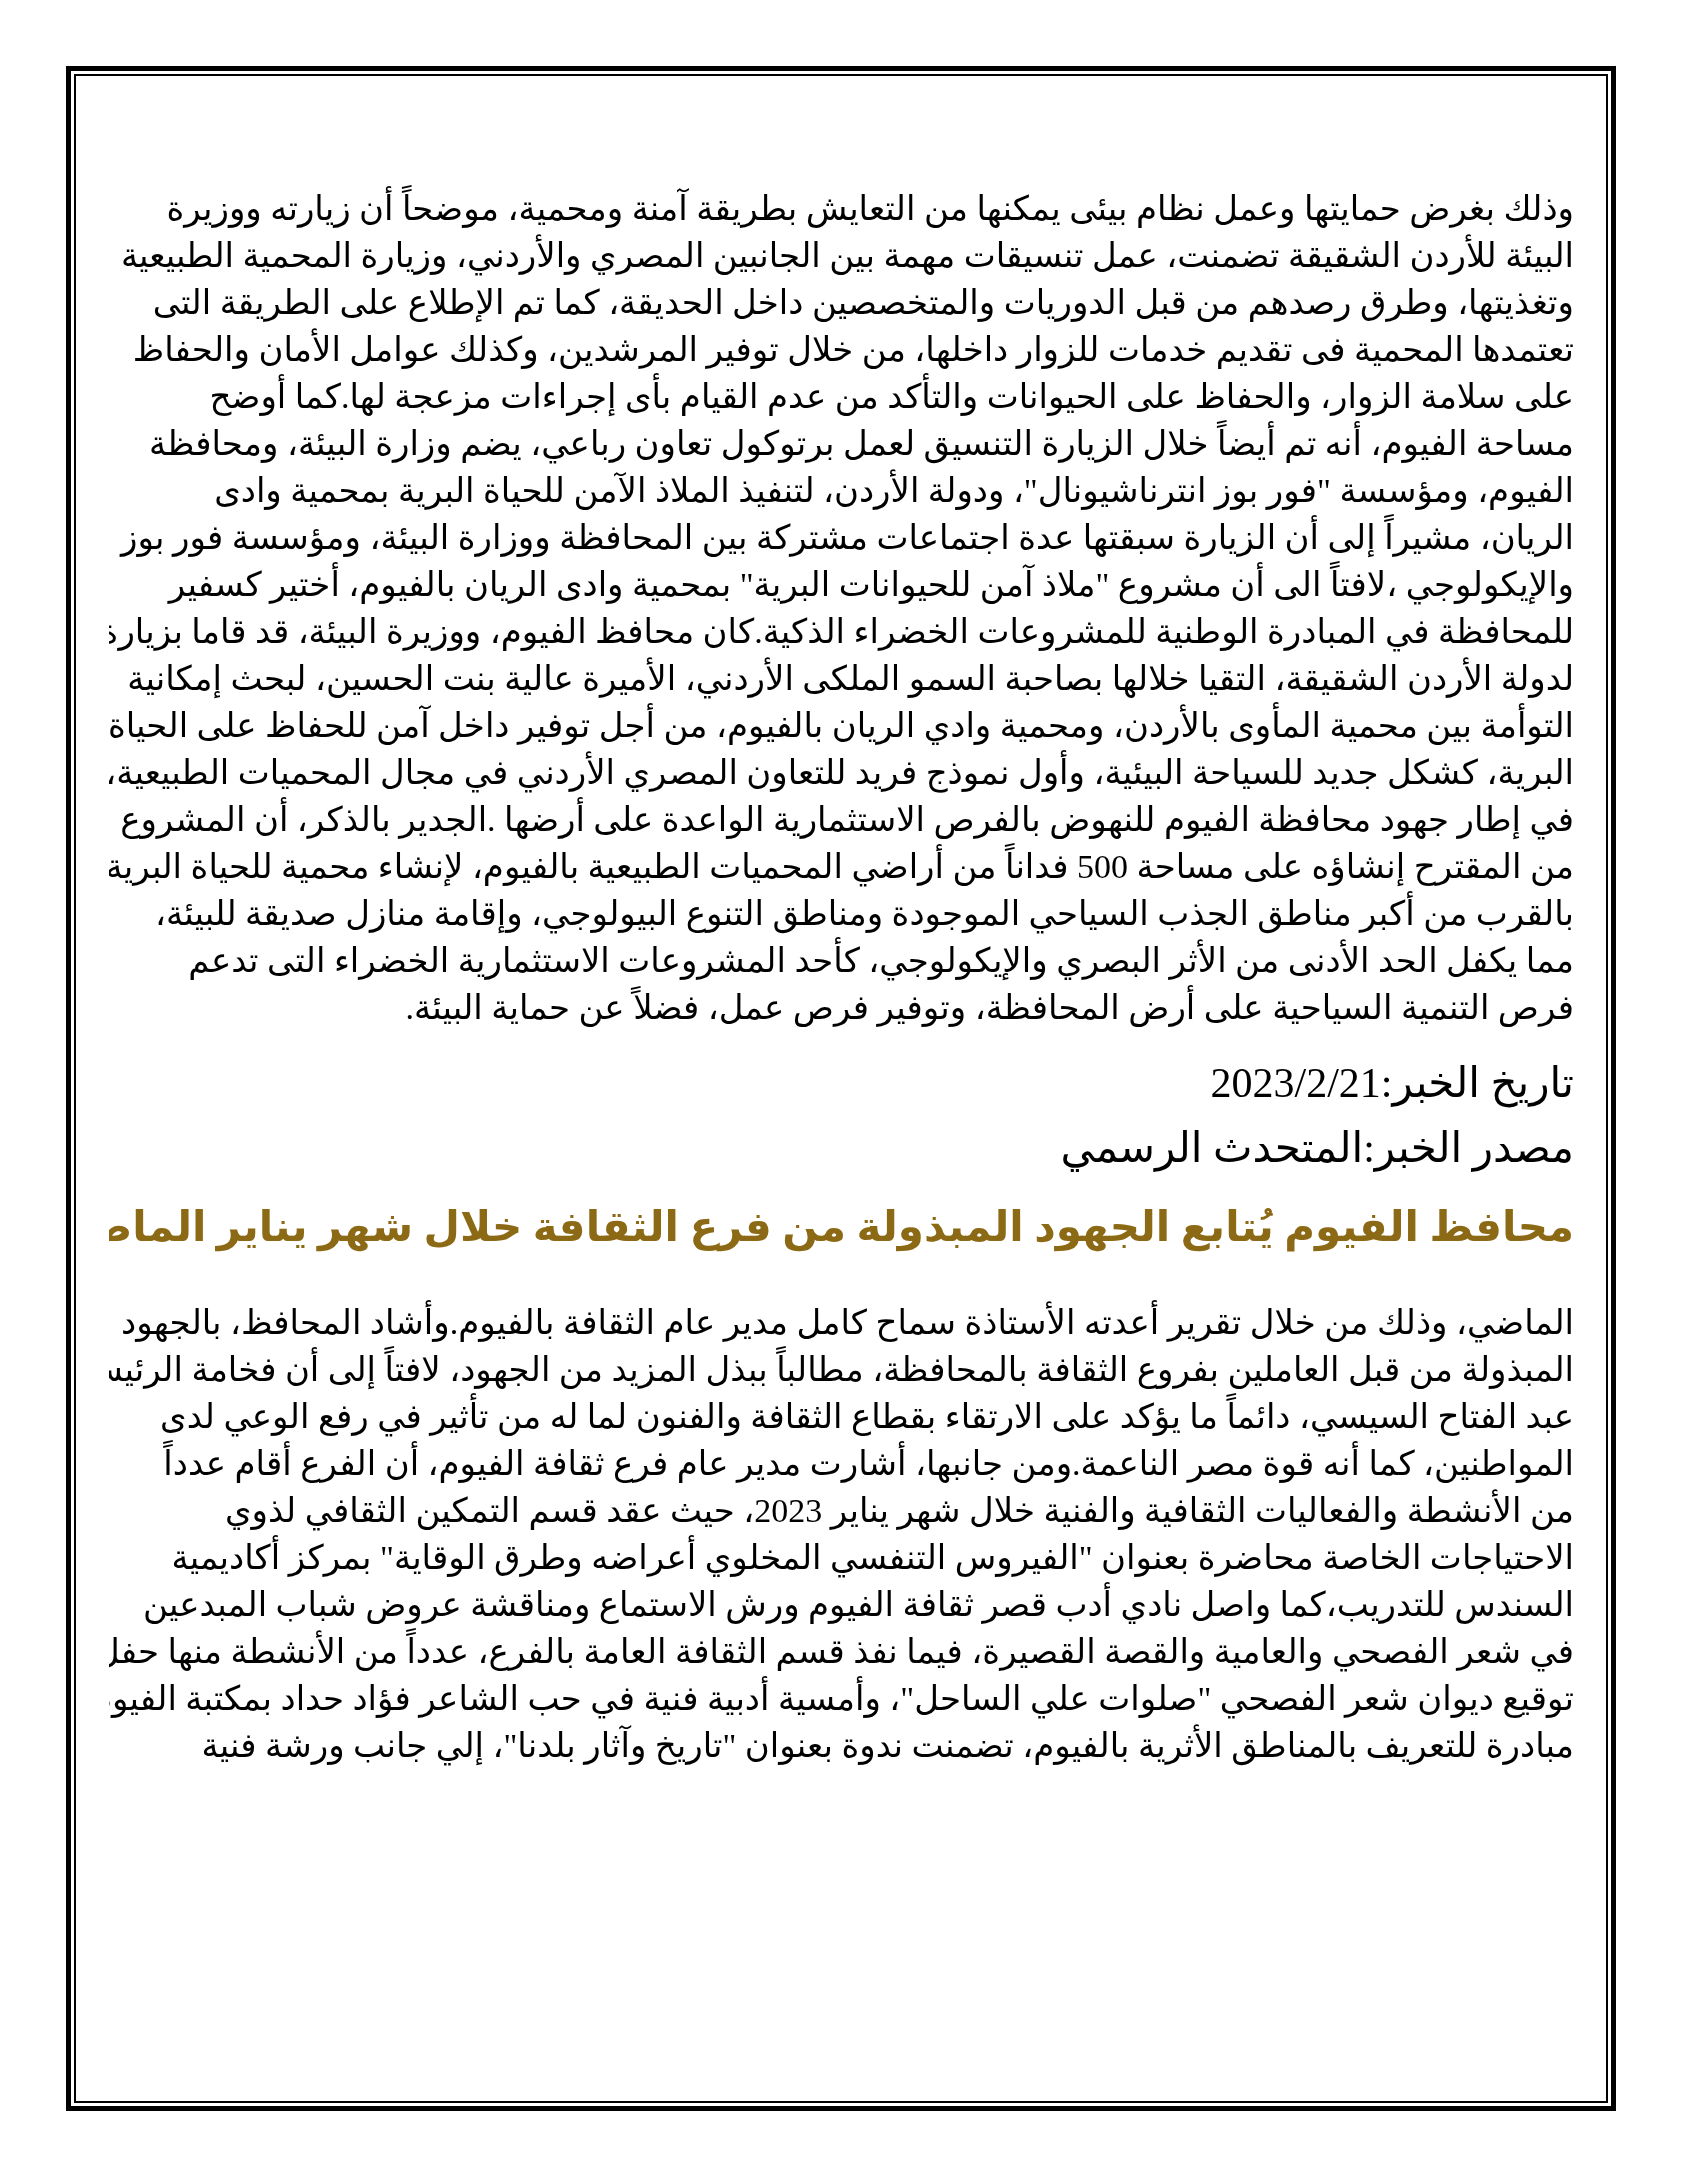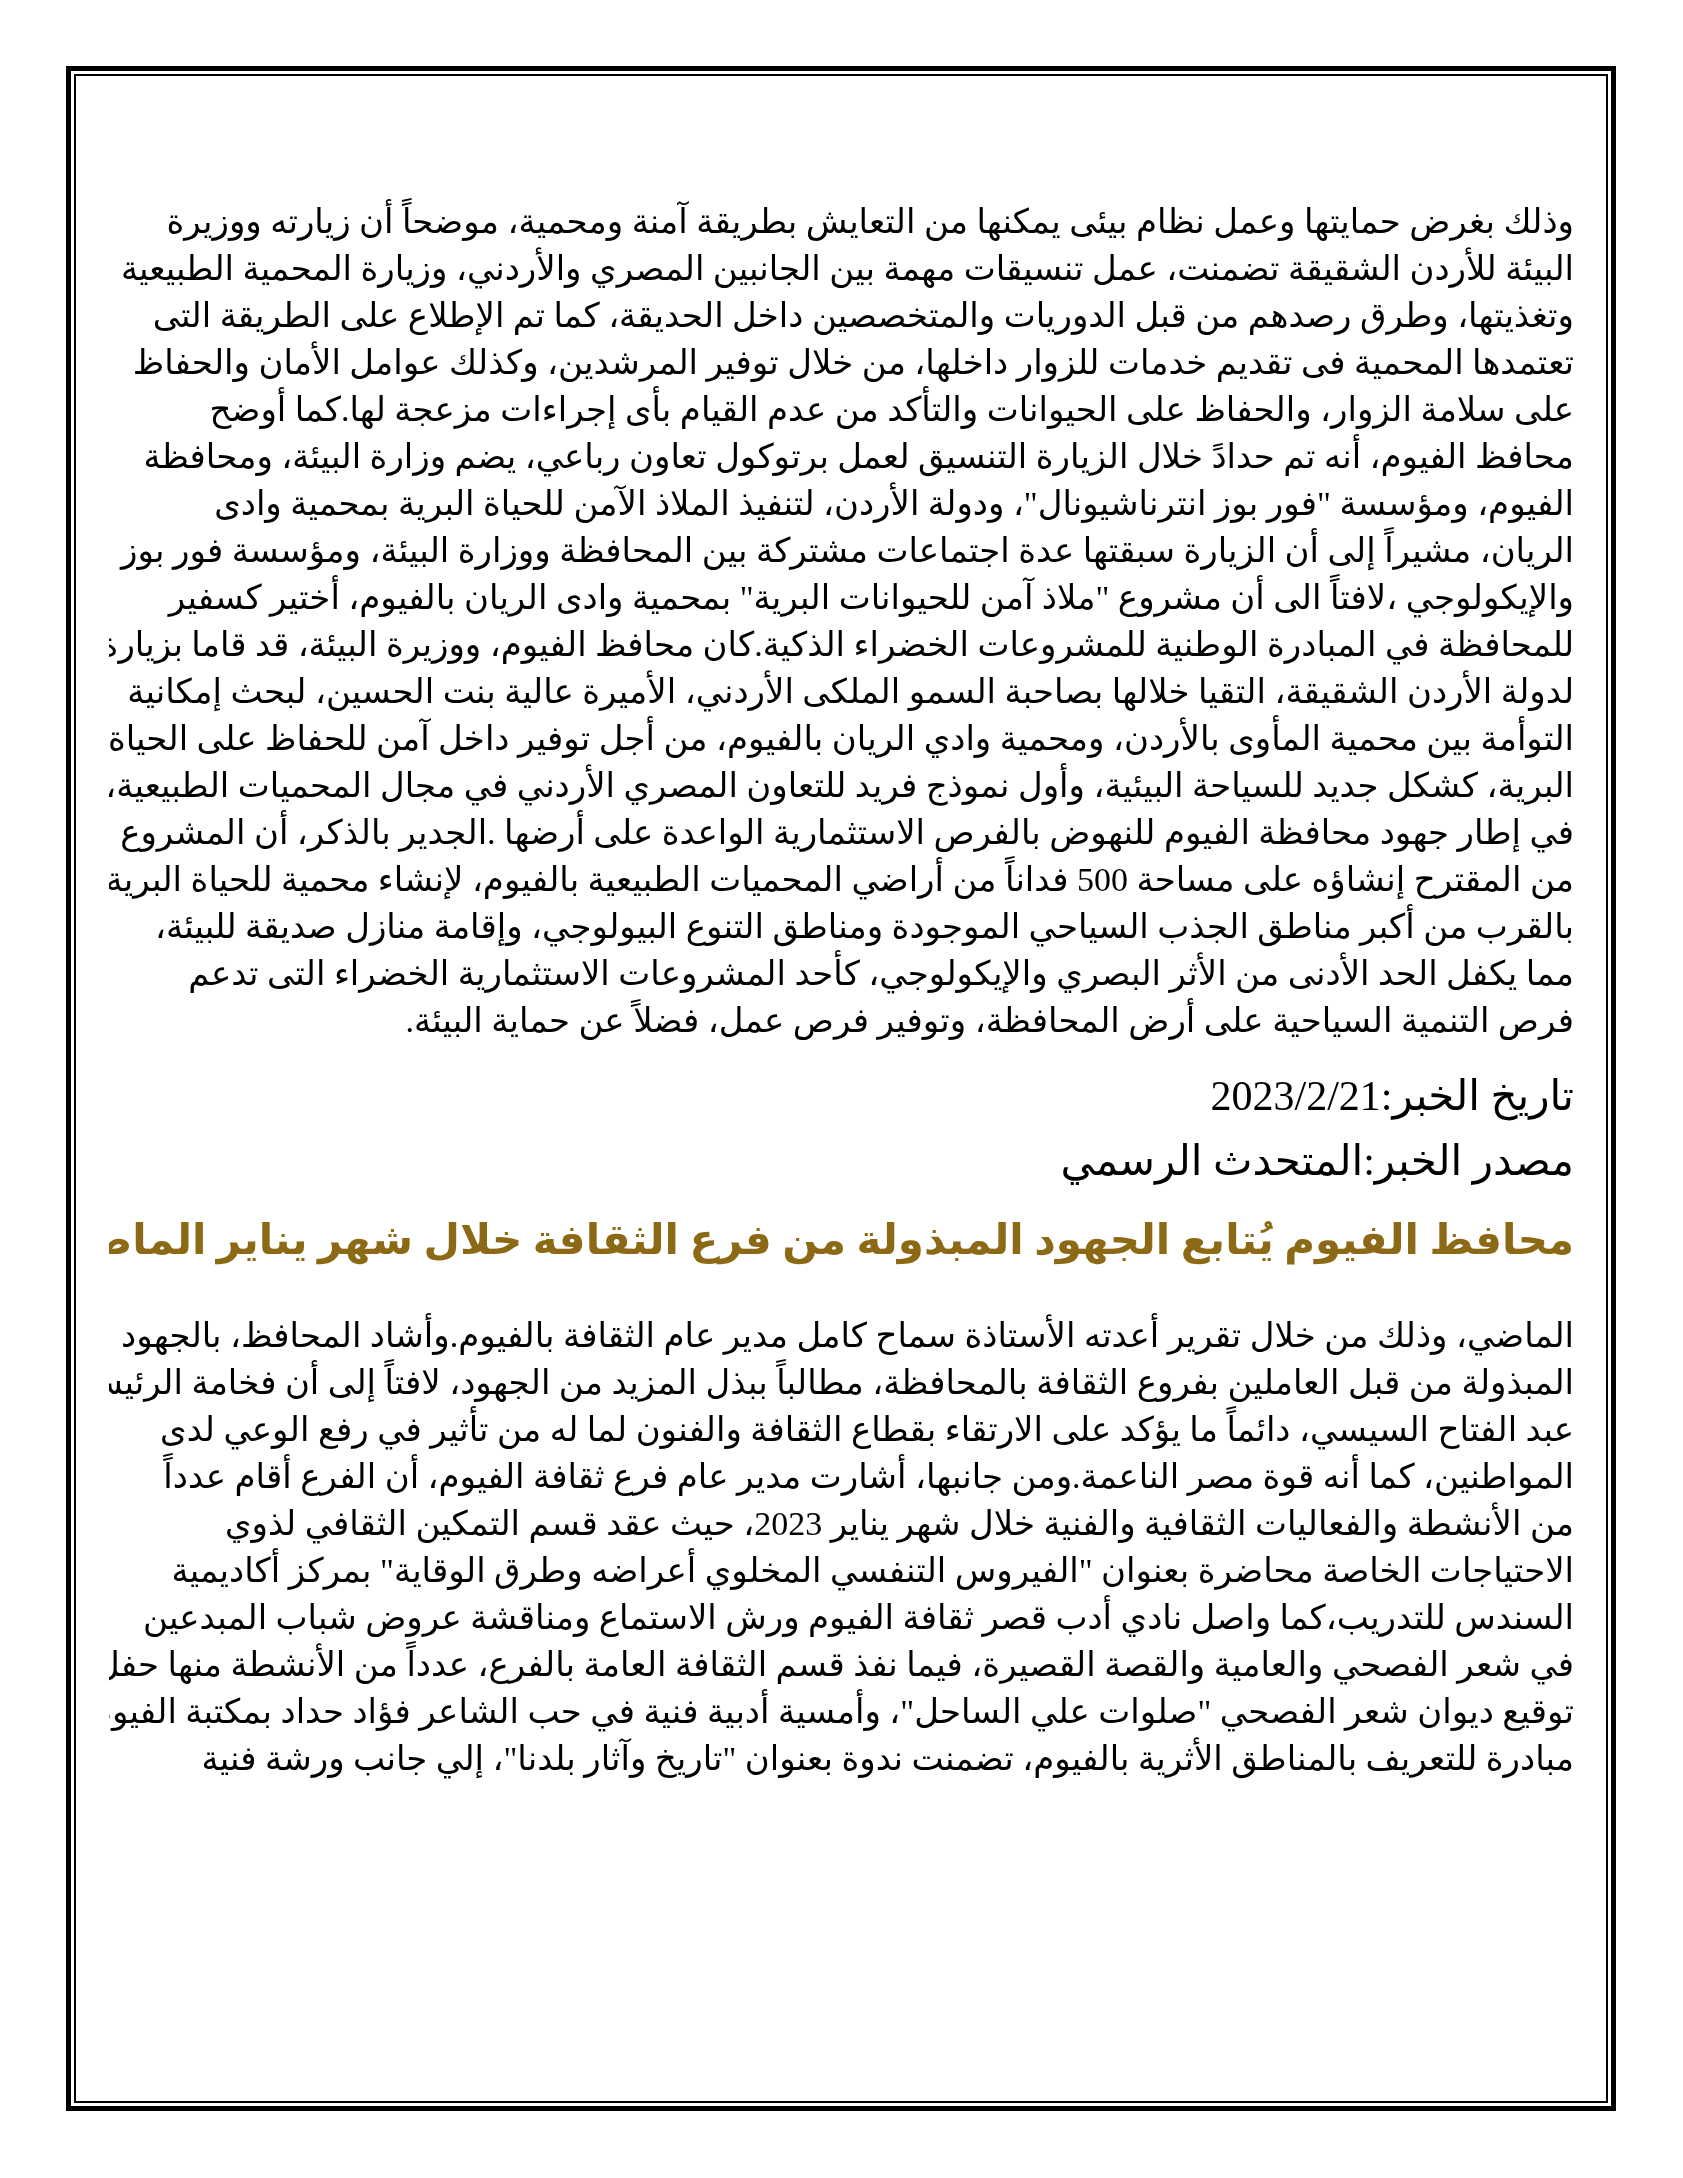--- a/index.html
+++ b/index.html
@@ -18,21 +18,21 @@
     width: 1550px; height: 2045px;
     border: 5px solid #000000;
   }
   .frame-inner {
     position: absolute;
     left: 3px; top: 3px; right: 3px; bottom: 3px;
     border: 2px solid #000000;
   }
   .content {
     position: absolute;
-    top: 198px;
+    top: 185px;
     left: 109px;
     width: 1465px;
     direction: rtl;
     unicode-bidi: embed;
   }
   .para .line {
     font-size: 34px;
     line-height: 47px;
     height: 47px;
     white-space: nowrap;
@@ -66,21 +66,21 @@
 </div>
 
 <div class="content">
 
   <div class="para para-first">
       <div class="line">وذلك بغرض حمايتها وعمل نظام بيئى يمكنها من التعايش بطريقة آمنة ومحمية، موضحاً أن زيارته ووزيرة</div>
       <div class="line">البيئة للأردن الشقيقة تضمنت، عمل تنسيقات مهمة بين الجانبين المصري والأردني، وزيارة المحمية الطبيعية</div>
       <div class="line">وتغذيتها، وطرق رصدهم من قبل الدوريات والمتخصصين داخل الحديقة، كما تم الإطلاع على الطريقة التى</div>
       <div class="line">تعتمدها المحمية فى تقديم خدمات للزوار داخلها، من خلال توفير المرشدين، وكذلك عوامل الأمان والحفاظ</div>
       <div class="line">على سلامة الزوار، والحفاظ على الحيوانات والتأكد من عدم القيام بأى إجراءات مزعجة لها.كما أوضح</div>
-      <div class="line">محافظ الفيوم، أنه تم حدادً خلال الزيارة التنسيق لعمل برتوكول تعاون رباعي، يضم وزارة البيئة، ومحافظة</div>
+      <div class="line">مساحة الفيوم، أنه تم أيضاً خلال الزيارة التنسيق لعمل برتوكول تعاون رباعي، يضم وزارة البيئة، ومحافظة</div>
       <div class="line">الفيوم، ومؤسسة "فور بوز انترناشيونال"، ودولة الأردن، لتنفيذ الملاذ الآمن للحياة البرية بمحمية وادى</div>
       <div class="line">الريان، مشيراً إلى أن الزيارة سبقتها عدة اجتماعات مشتركة بين المحافظة ووزارة البيئة، ومؤسسة فور بوز</div>
       <div class="line">والإيكولوجي ،لافتاً الى أن مشروع "ملاذ آمن للحيوانات البرية" بمحمية وادى الريان بالفيوم، أختير كسفير</div>
       <div class="line">للمحافظة في المبادرة الوطنية للمشروعات الخضراء الذكية.كان محافظ الفيوم، ووزيرة البيئة، قد قاما بزيارة</div>
       <div class="line">لدولة الأردن الشقيقة، التقيا خلالها بصاحبة السمو الملكى الأردني، الأميرة عالية بنت الحسين، لبحث إمكانية</div>
       <div class="line">التوأمة بين محمية المأوى بالأردن، ومحمية وادي الريان بالفيوم، من أجل توفير داخل آمن للحفاظ على الحياة</div>
       <div class="line">البرية، كشكل جديد للسياحة البيئية، وأول نموذج فريد للتعاون المصري الأردني في مجال المحميات الطبيعية،</div>
       <div class="line">في إطار جهود محافظة الفيوم للنهوض بالفرص الاستثمارية الواعدة على أرضها .الجدير بالذكر، أن المشروع</div>
       <div class="line">من المقترح إنشاؤه على مساحة 500 فداناً من أراضي المحميات الطبيعية بالفيوم، لإنشاء محمية للحياة البرية</div>
       <div class="line">بالقرب من أكبر مناطق الجذب السياحي الموجودة ومناطق التنوع البيولوجي، وإقامة منازل صديقة للبيئة،</div>

